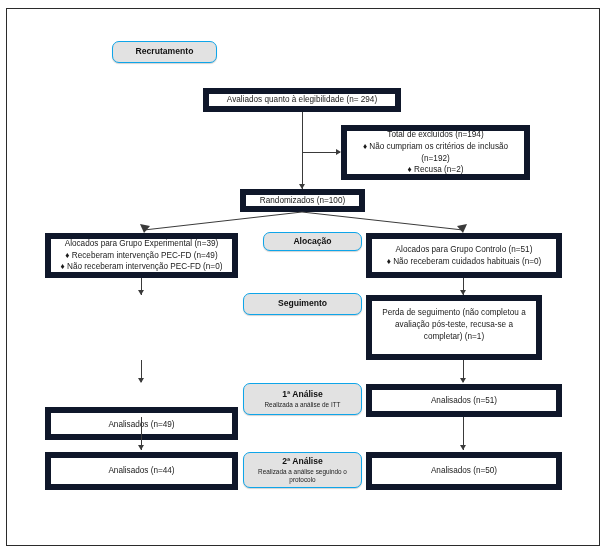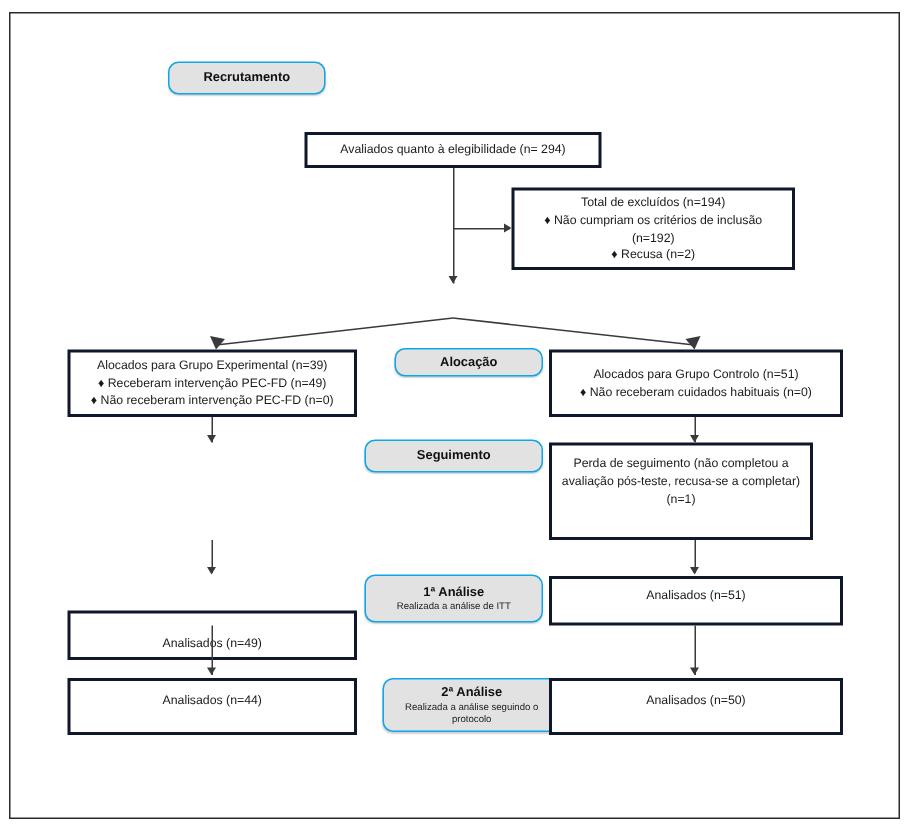--- a/index.html
+++ b/index.html
@@ -24,21 +24,21 @@
     left: 6px;
     top: 8px;
     width: 594px;
     height: 538px;
     border: 1px solid #2b2b2b;
     box-sizing: border-box;
   }
   .node {
     position: absolute;
     box-sizing: border-box;
-    border: 2px solid #0f172a;
+    border: 6px solid #0f172a;
     background: #ffffff;
     color: #1a1a1a;
     display: flex;
     flex-direction: column;
     align-items: center;
     justify-content: center;
     text-align: center;
     font-size: 8.2px;
     line-height: 1.45;
     padding: 3px 5px;
@@ -136,20 +136,23 @@
   <div class="hline" style="left:302px; top:152px; width:38px;"></div>
   <div class="arrow-right" style="left:336px; top:148.5px;"></div>
 
   <div class="node" style="left:341px; top:125px; width:189px; height:55px;">
     <span class="line">Total de excluídos (n=194)</span>
     <span class="line">♦ Não cumpriam os critérios de inclusão</span>
     <span class="line">(n=192)</span>
     <span class="line">♦ Recusa (n=2)</span>
   </div>
 
+  <div class="node" style="left:240px; top:189px; width:125px; height:23px;">
+    <span class="line">Randomizados (n=100)</span>
+  </div>
 
   <svg id="diagonals" viewBox="0 0 607 555">
     <line x1="302" y1="212" x2="144" y2="230" stroke="#3a3a3a" stroke-width="1"></line>
     <polygon points="144,233 140,224 150,226" fill="#3a3a3a"></polygon>
     <line x1="302" y1="212" x2="463" y2="230" stroke="#3a3a3a" stroke-width="1"></line>
     <polygon points="463,233 457,226 467,224" fill="#3a3a3a"></polygon>
   </svg>
 
   <div class="stage" style="left:263px; top:232px; width:99px; height:19px;">
     <span class="title">Alocação</span>
@@ -199,21 +202,21 @@
   <div class="node" style="left:366px; top:384px; width:196px; height:33px; justify-content:flex-start; padding-top:5px;">
     <span class="line">Analisados (n=51)</span>
   </div>
 
   <div class="vline" style="left:141px; top:417px; height:33px;"></div>
   <div class="arrow-down" style="left:137.5px; top:445px;"></div>
 
   <div class="vline" style="left:463px; top:417px; height:33px;"></div>
   <div class="arrow-down" style="left:459.5px; top:445px;"></div>
 
-  <div class="stage" style="left:243px; top:452px; width:119px; height:36px;margin-left:12px;">
+  <div class="stage" style="left:243px; top:452px; width:119px; height:36px;">
     <span class="title">2ª Análise</span>
     <span class="sub">Realizada a análise seguindo o protocolo</span>
   </div>
 
   <div class="node" style="left:45px; top:452px; width:193px; height:38px; justify-content:flex-start; padding-top:7px;">
     <span class="line">Analisados (n=44)</span>
   </div>
 
   <div class="node" style="left:366px; top:452px; width:196px; height:38px; justify-content:flex-start; padding-top:7px;">
     <span class="line">Analisados (n=50)</span>

